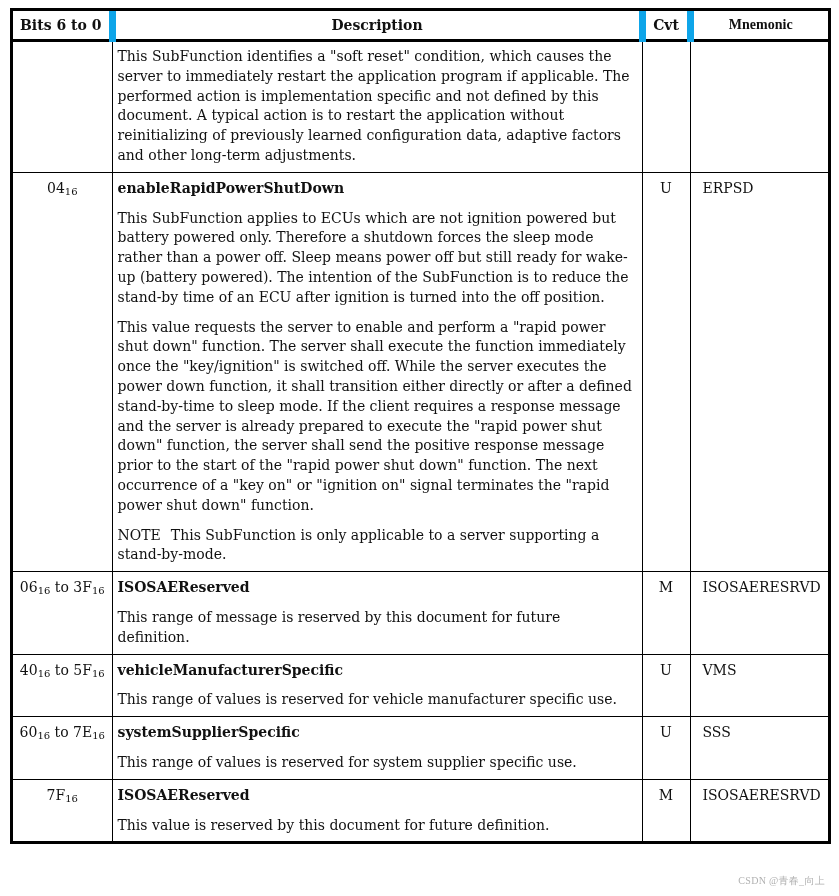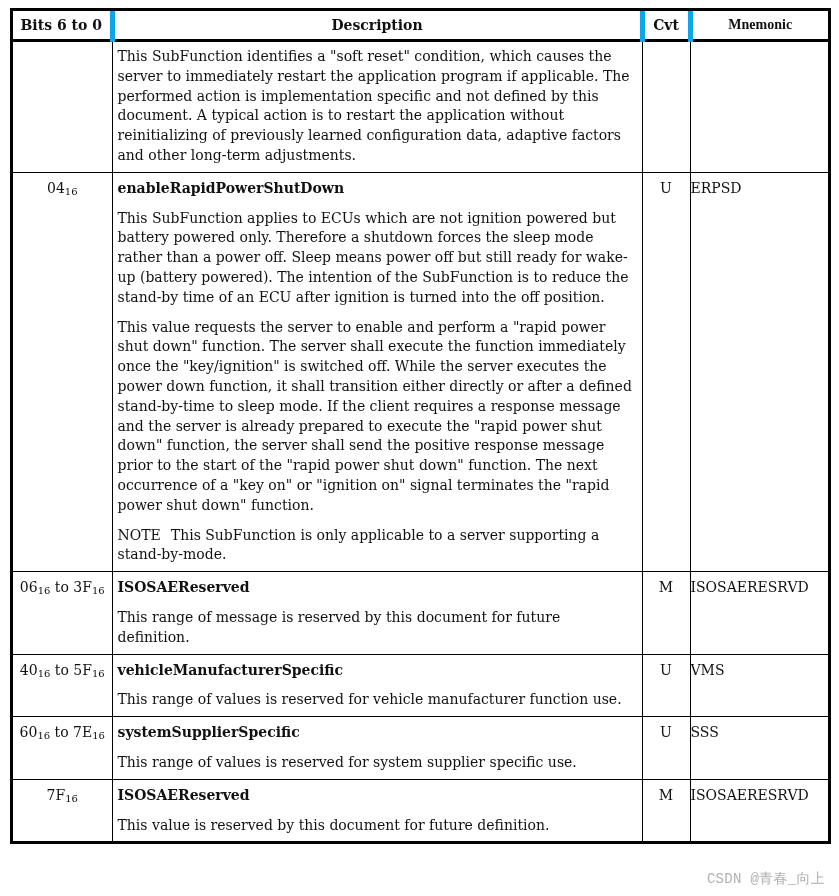--- a/index.html
+++ b/index.html
@@ -31,61 +31,61 @@
     col.c-bits { width: 99px; }
     col.c-desc { width: 530px; }
     col.c-cvt { width: 48px; }
     col.c-mnem { width: auto; }
     th {
       font-weight: bold;
       font-size: 14px;
       height: 28px;
       padding: 0 4px;
       text-align: center;
-      border-right: 5px solid #0ea5e9;
+      border-right: 7px solid #0ea5e9;
       border-bottom: 3px solid #000;
       vertical-align: middle;
       line-height: 16px;
     }
     th:last-child { border-right: none; font-family: Liberation Serif, serif; }
     td {
       font-size: 14px;
       line-height: 19.8px;
       vertical-align: top;
       border-right: 1px solid #000;
       border-top: 1.5px solid #000;
       padding: 6px 5px 6px 5px;
     }
     td:last-child { border-right: none; }
     tr.first td { border-top: none; padding-top: 5px; }
     td.bits { text-align: center; padding-left: 2px; padding-right: 2px; }
     td.cvt { text-align: center; }
-    td.mnem { padding-left: 0; }
+    td.mnem { padding-left: 12px; }
     .name {
       font-weight: bold;
       display: block;
       margin-bottom: 10px;
     }
     .para {
       display: block;
       margin-bottom: 10px;
     }
     .para:last-child { margin-bottom: 0; }
     sub.hex {
       font-size: 10px;
       vertical-align: -2px;
       line-height: 0;
     }
     .note-label { margin-right: 10px; }
     .watermark {
       position: absolute;
       right: 14px;
       bottom: 8px;
-      font-family: Liberation Mono, monospace;
-      font-size: 14px;
+      font-family: Liberation Serif, serif;
+      font-size: 10px;
       color: rgba(150,150,150,0.75);
       letter-spacing: 0.3px;
     }
   </style>
 </head>
 <body>
 
 <div class="table-wrap">
   <table>
     <colgroup>
@@ -128,21 +128,21 @@
             <span class="name">ISOSAEReserved</span>
             <span class="para">This range of message is reserved by this document for future definition.</span>
           </td>
           <td class="cvt">M</td>
           <td class="mnem">ISOSAERESRVD</td>
         </tr>
         <tr>
           <td class="bits"><span>40</span><sub class="hex">16</sub><span> to </span><span>5F</span><sub class="hex">16</sub></td>
           <td class="desc">
             <span class="name">vehicleManufacturerSpecific</span>
-            <span class="para">This range of values is reserved for vehicle manufacturer function use.</span>
+            <span class="para">This range of values is reserved for vehicle manufacturer specific use.</span>
           </td>
           <td class="cvt">U</td>
           <td class="mnem">VMS</td>
         </tr>
         <tr>
           <td class="bits"><span>60</span><sub class="hex">16</sub><span> to </span><span>7E</span><sub class="hex">16</sub></td>
           <td class="desc">
             <span class="name">systemSupplierSpecific</span>
             <span class="para">This range of values is reserved for system supplier specific use.</span>
           </td>

